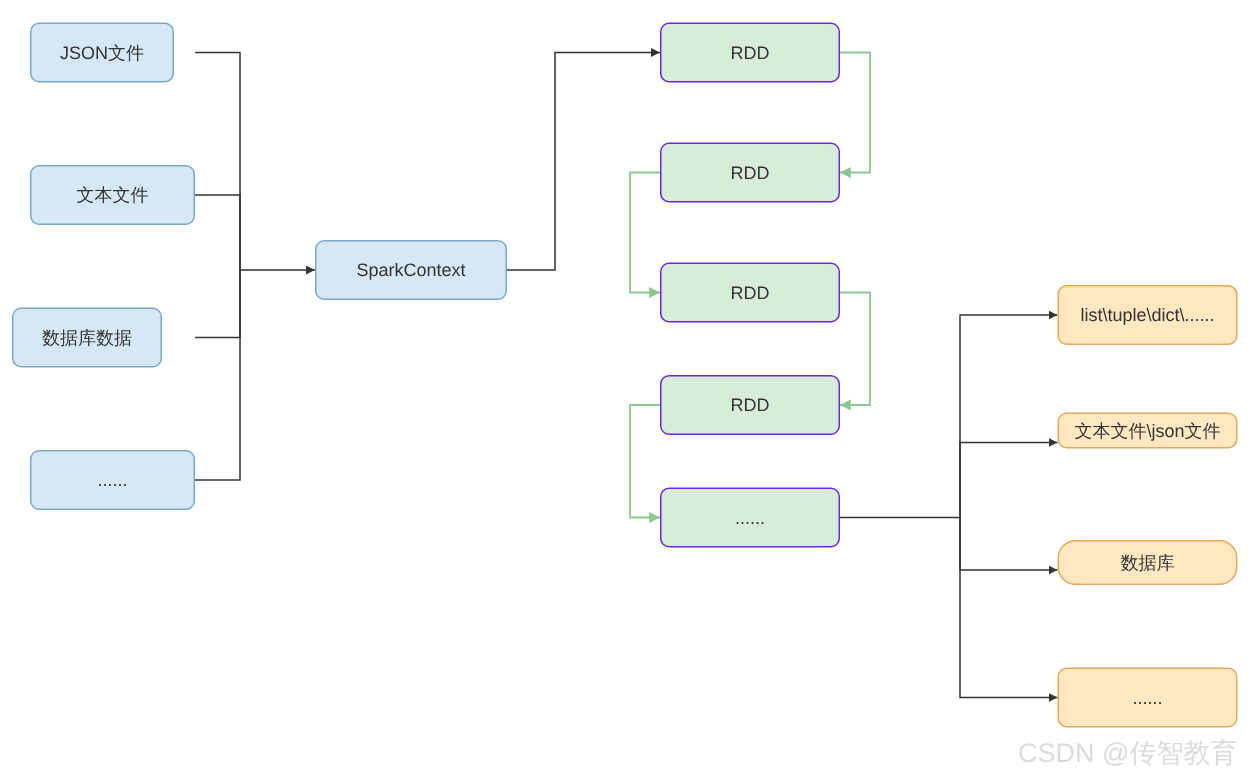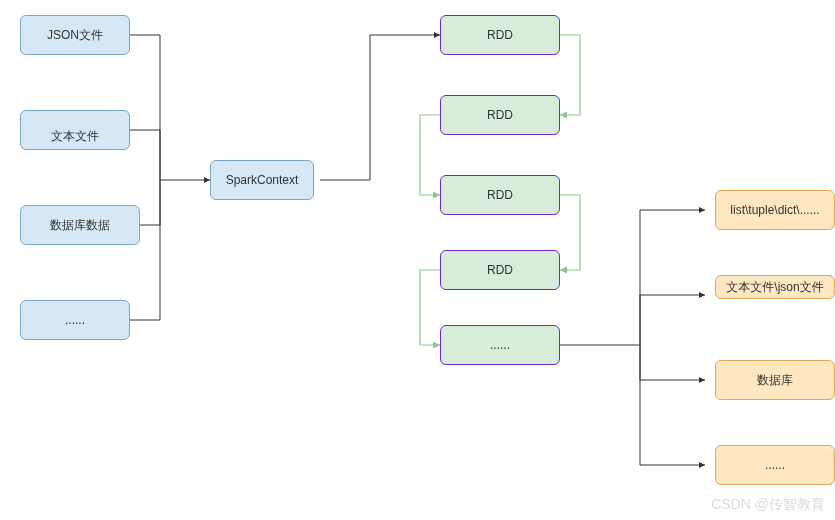--- a/index.html
+++ b/index.html
@@ -30,36 +30,35 @@
   }
   .green-box {
     background: #d7ecd9;
     border: 1px solid #6d28d9;
     color: #333;
   }
   .orange-box {
     background: #ffe7c2;
     border: 1px solid #e0a955;
     color: #333;
-    margin-left: 10px;
   }
   svg {
     position: absolute;
     top: 0;
     left: 0;
     width: 835px;
     height: 520px;
     pointer-events: none;
   }
   .watermark {
     position: absolute;
     bottom: 6px;
     right: 10px;
     color: #ccc;
-    font-size: 14px;
+    font-size: 18px;
     opacity: 0.7;
     font-weight: 300;
   }
 </style>
 </head>
 <body>
 
 <svg>
   <defs>
     <marker id="arrow" markerWidth="8" markerHeight="8" refX="6" refY="3" orient="auto">
@@ -84,34 +83,34 @@
   <polyline points="560,195 580,195 580,270 560,270" fill="none" stroke="#8bc78f" stroke-width="1.2" marker-end="url(#arrow-green)"></polyline>
 
   <polyline points="440,270 420,270 420,345 440,345" fill="none" stroke="#8bc78f" stroke-width="1.2" marker-end="url(#arrow-green)"></polyline>
 
   <polyline points="560,345 640,345 640,210 705,210" fill="none" stroke="#333" stroke-width="1" marker-end="url(#arrow)"></polyline>
   <polyline points="640,345 640,295 705,295" fill="none" stroke="#333" stroke-width="1" marker-end="url(#arrow)"></polyline>
   <polyline points="640,345 640,380 705,380" fill="none" stroke="#333" stroke-width="1" marker-end="url(#arrow)"></polyline>
   <polyline points="640,345 640,465 705,465" fill="none" stroke="#333" stroke-width="1" marker-end="url(#arrow)"></polyline>
 </svg>
 
-<div class="box blue-box" style="left:20px; top:15px; width:110px; height:40px;">
+<div class="box blue-box" style="left:20px; top:15px; width:96px; height:40px;">
     <span>JSON文件</span>
   </div>
-<div class="box blue-box" style="left:20px; top:110px; width:110px; height:40px;align-items:flex-end;">
+<div class="box blue-box" style="left:20px; top:110px; width:110px; height:40px;">
     <span>文本文件</span>
   </div>
-<div class="box blue-box" style="left:20px; top:205px; width:120px; height:40px;font-family:Liberation Mono, monospace;">
+<div class="box blue-box" style="left:8px; top:205px; width:100px; height:40px;font-family:Liberation Mono, monospace;">
     <span>数据库数据</span>
   </div>
 <div class="box blue-box" style="left:20px; top:300px; width:110px; height:40px;">
     <span>......</span>
   </div>
 
-<div class="box blue-box" style="left:210px; top:160px; width:104px; height:40px;">
+<div class="box blue-box" style="left:210px; top:160px; width:128px; height:40px;">
     <span>SparkContext</span>
   </div>
 
 <div class="box green-box" style="left:440px; top:15px; width:120px; height:40px;">
     <span>RDD</span>
   </div>
 <div class="box green-box" style="left:440px; top:95px; width:120px; height:40px;">
     <span>RDD</span>
   </div>
 <div class="box green-box" style="left:440px; top:175px; width:120px; height:40px;">
@@ -123,20 +122,20 @@
 <div class="box green-box" style="left:440px; top:325px; width:120px; height:40px;">
     <span>......</span>
   </div>
 
 <div class="box orange-box" style="left:705px; top:190px; width:120px; height:40px;">
     <span>list\tuple\dict\......</span>
   </div>
 <div class="box orange-box" style="left:705px; top:275px; width:120px; height:24px;">
     <span>文本文件\json文件</span>
   </div>
-<div class="box orange-box" style="left:705px; top:360px; width:120px; height:40px;">
+<div class="box orange-box" style="left:705px; top:360px; width:120px; height:30px;border-radius:12px;">
     <span>数据库</span>
   </div>
 <div class="box orange-box" style="left:705px; top:445px; width:120px; height:40px;">
     <span>......</span>
   </div>
 
 <div class="watermark"><span>CSDN @传智教育</span></div>
 
 </body></html>

